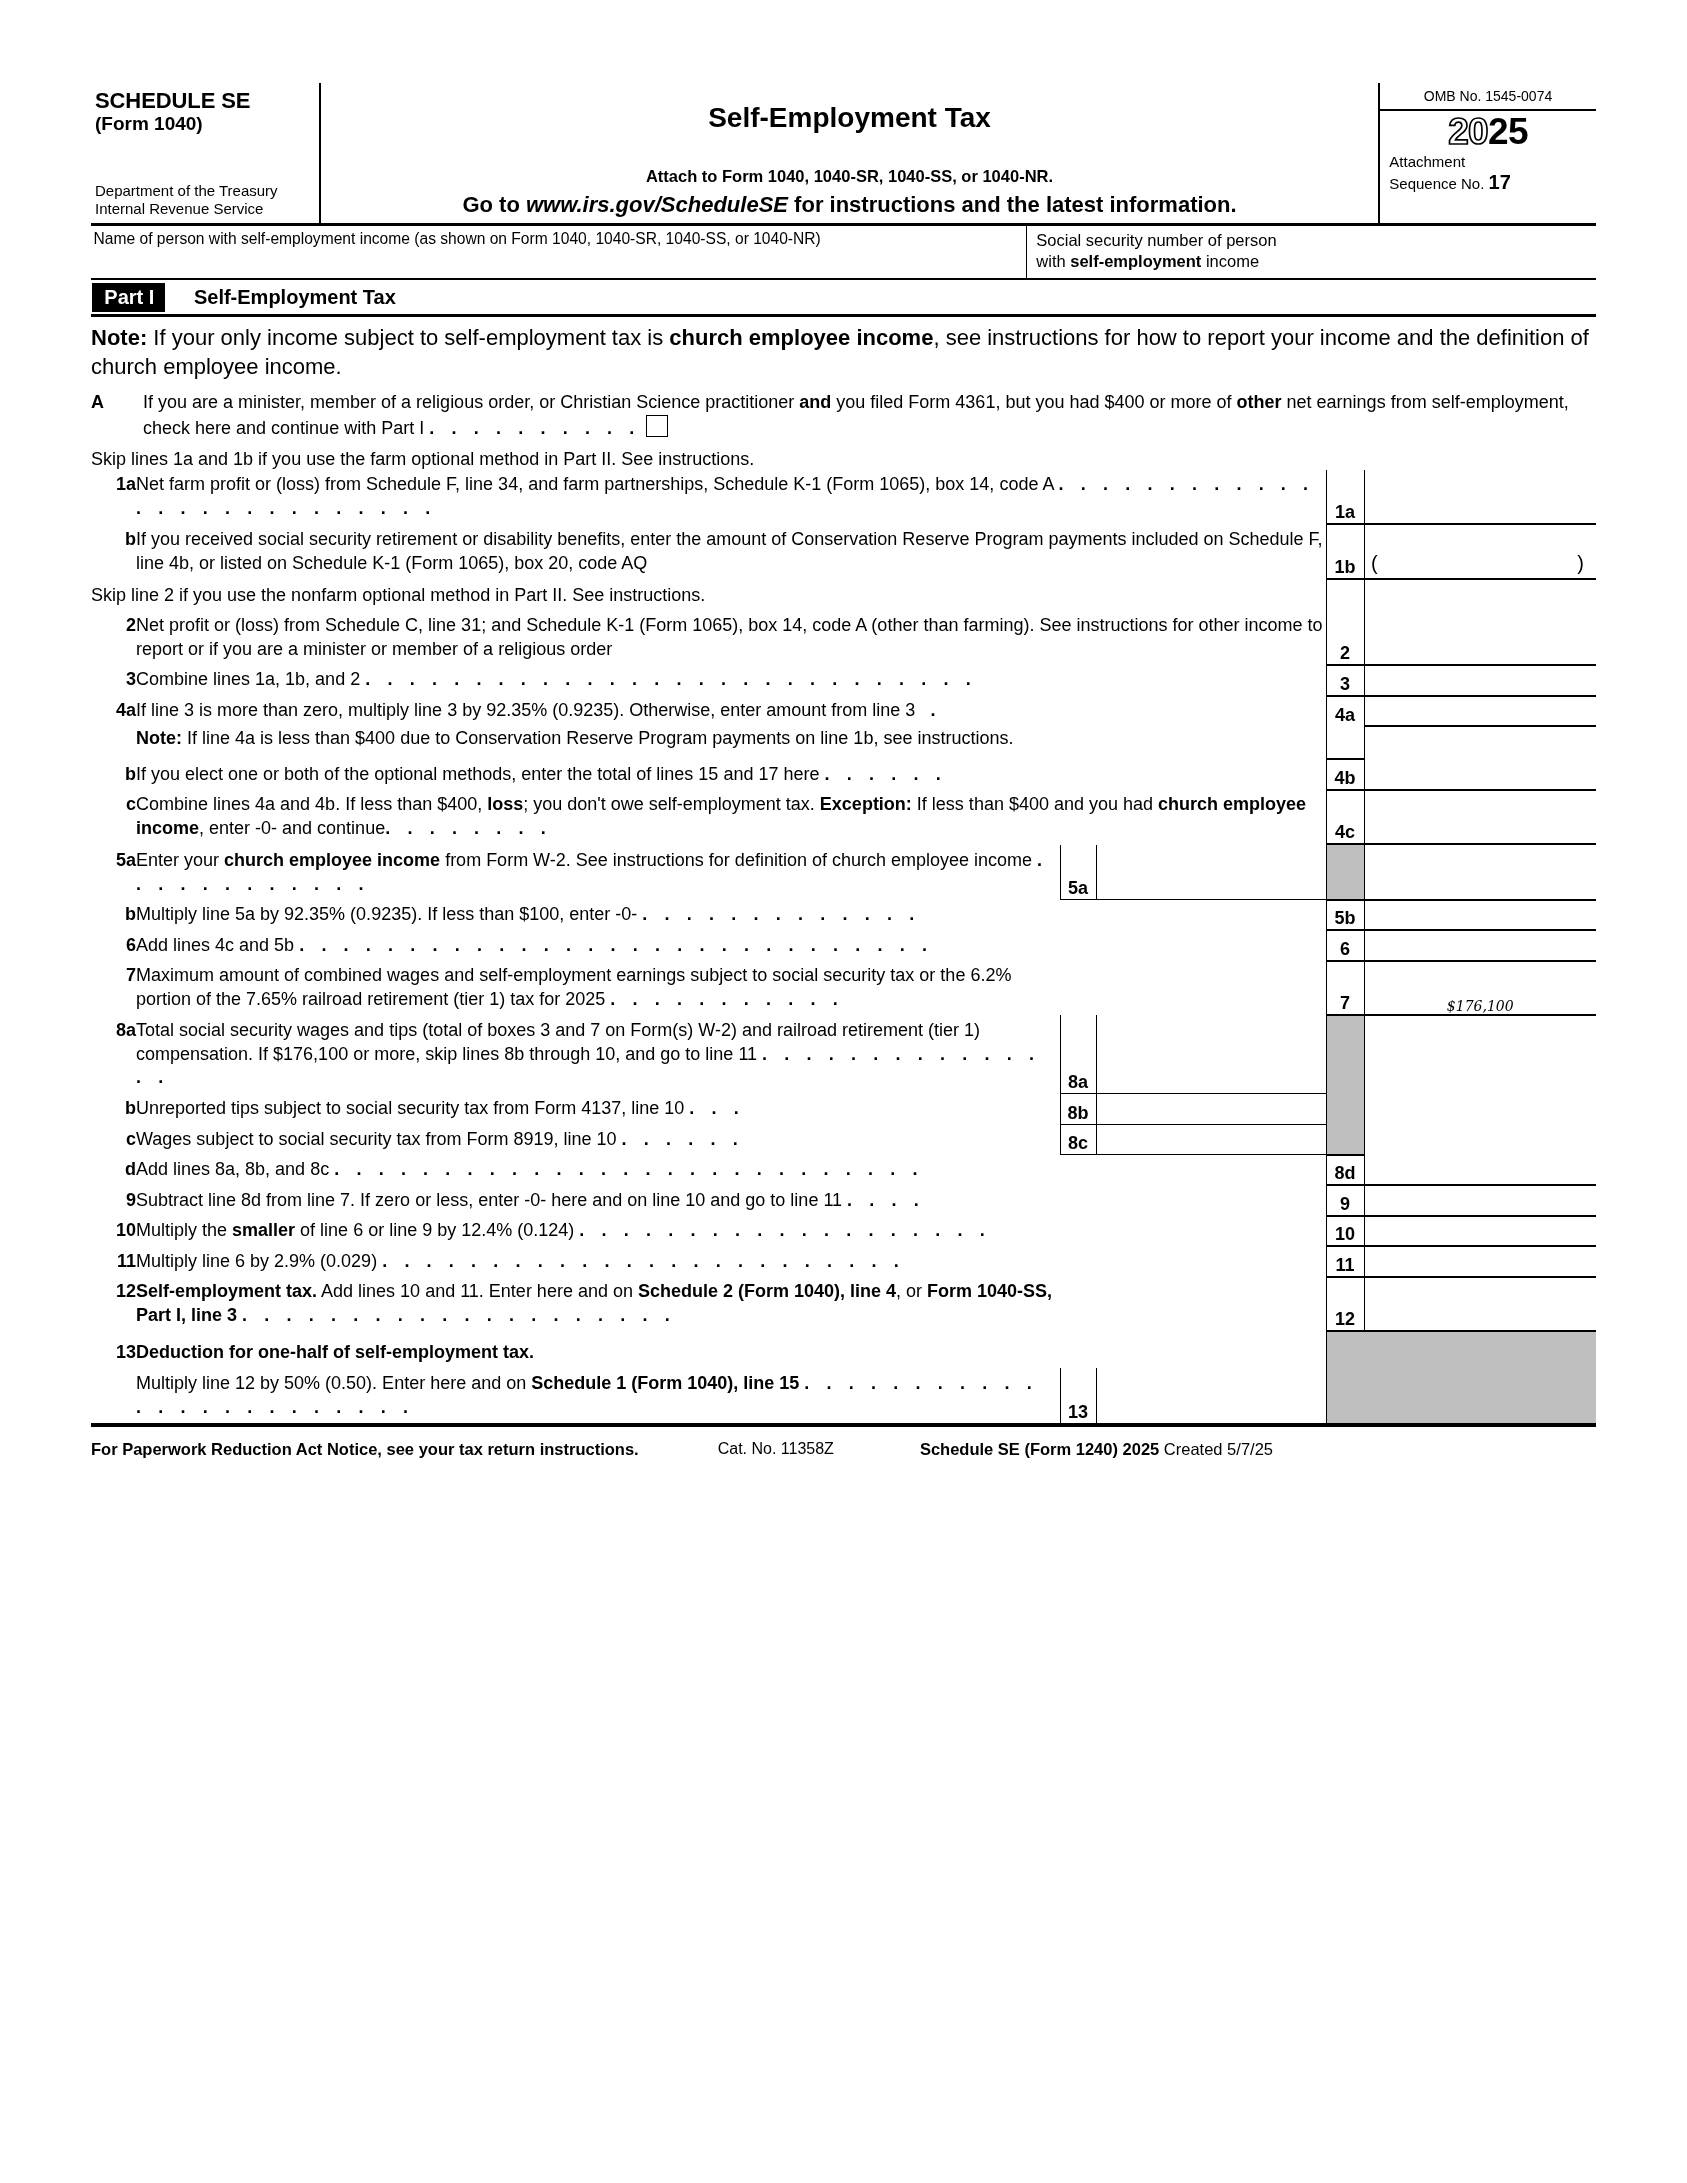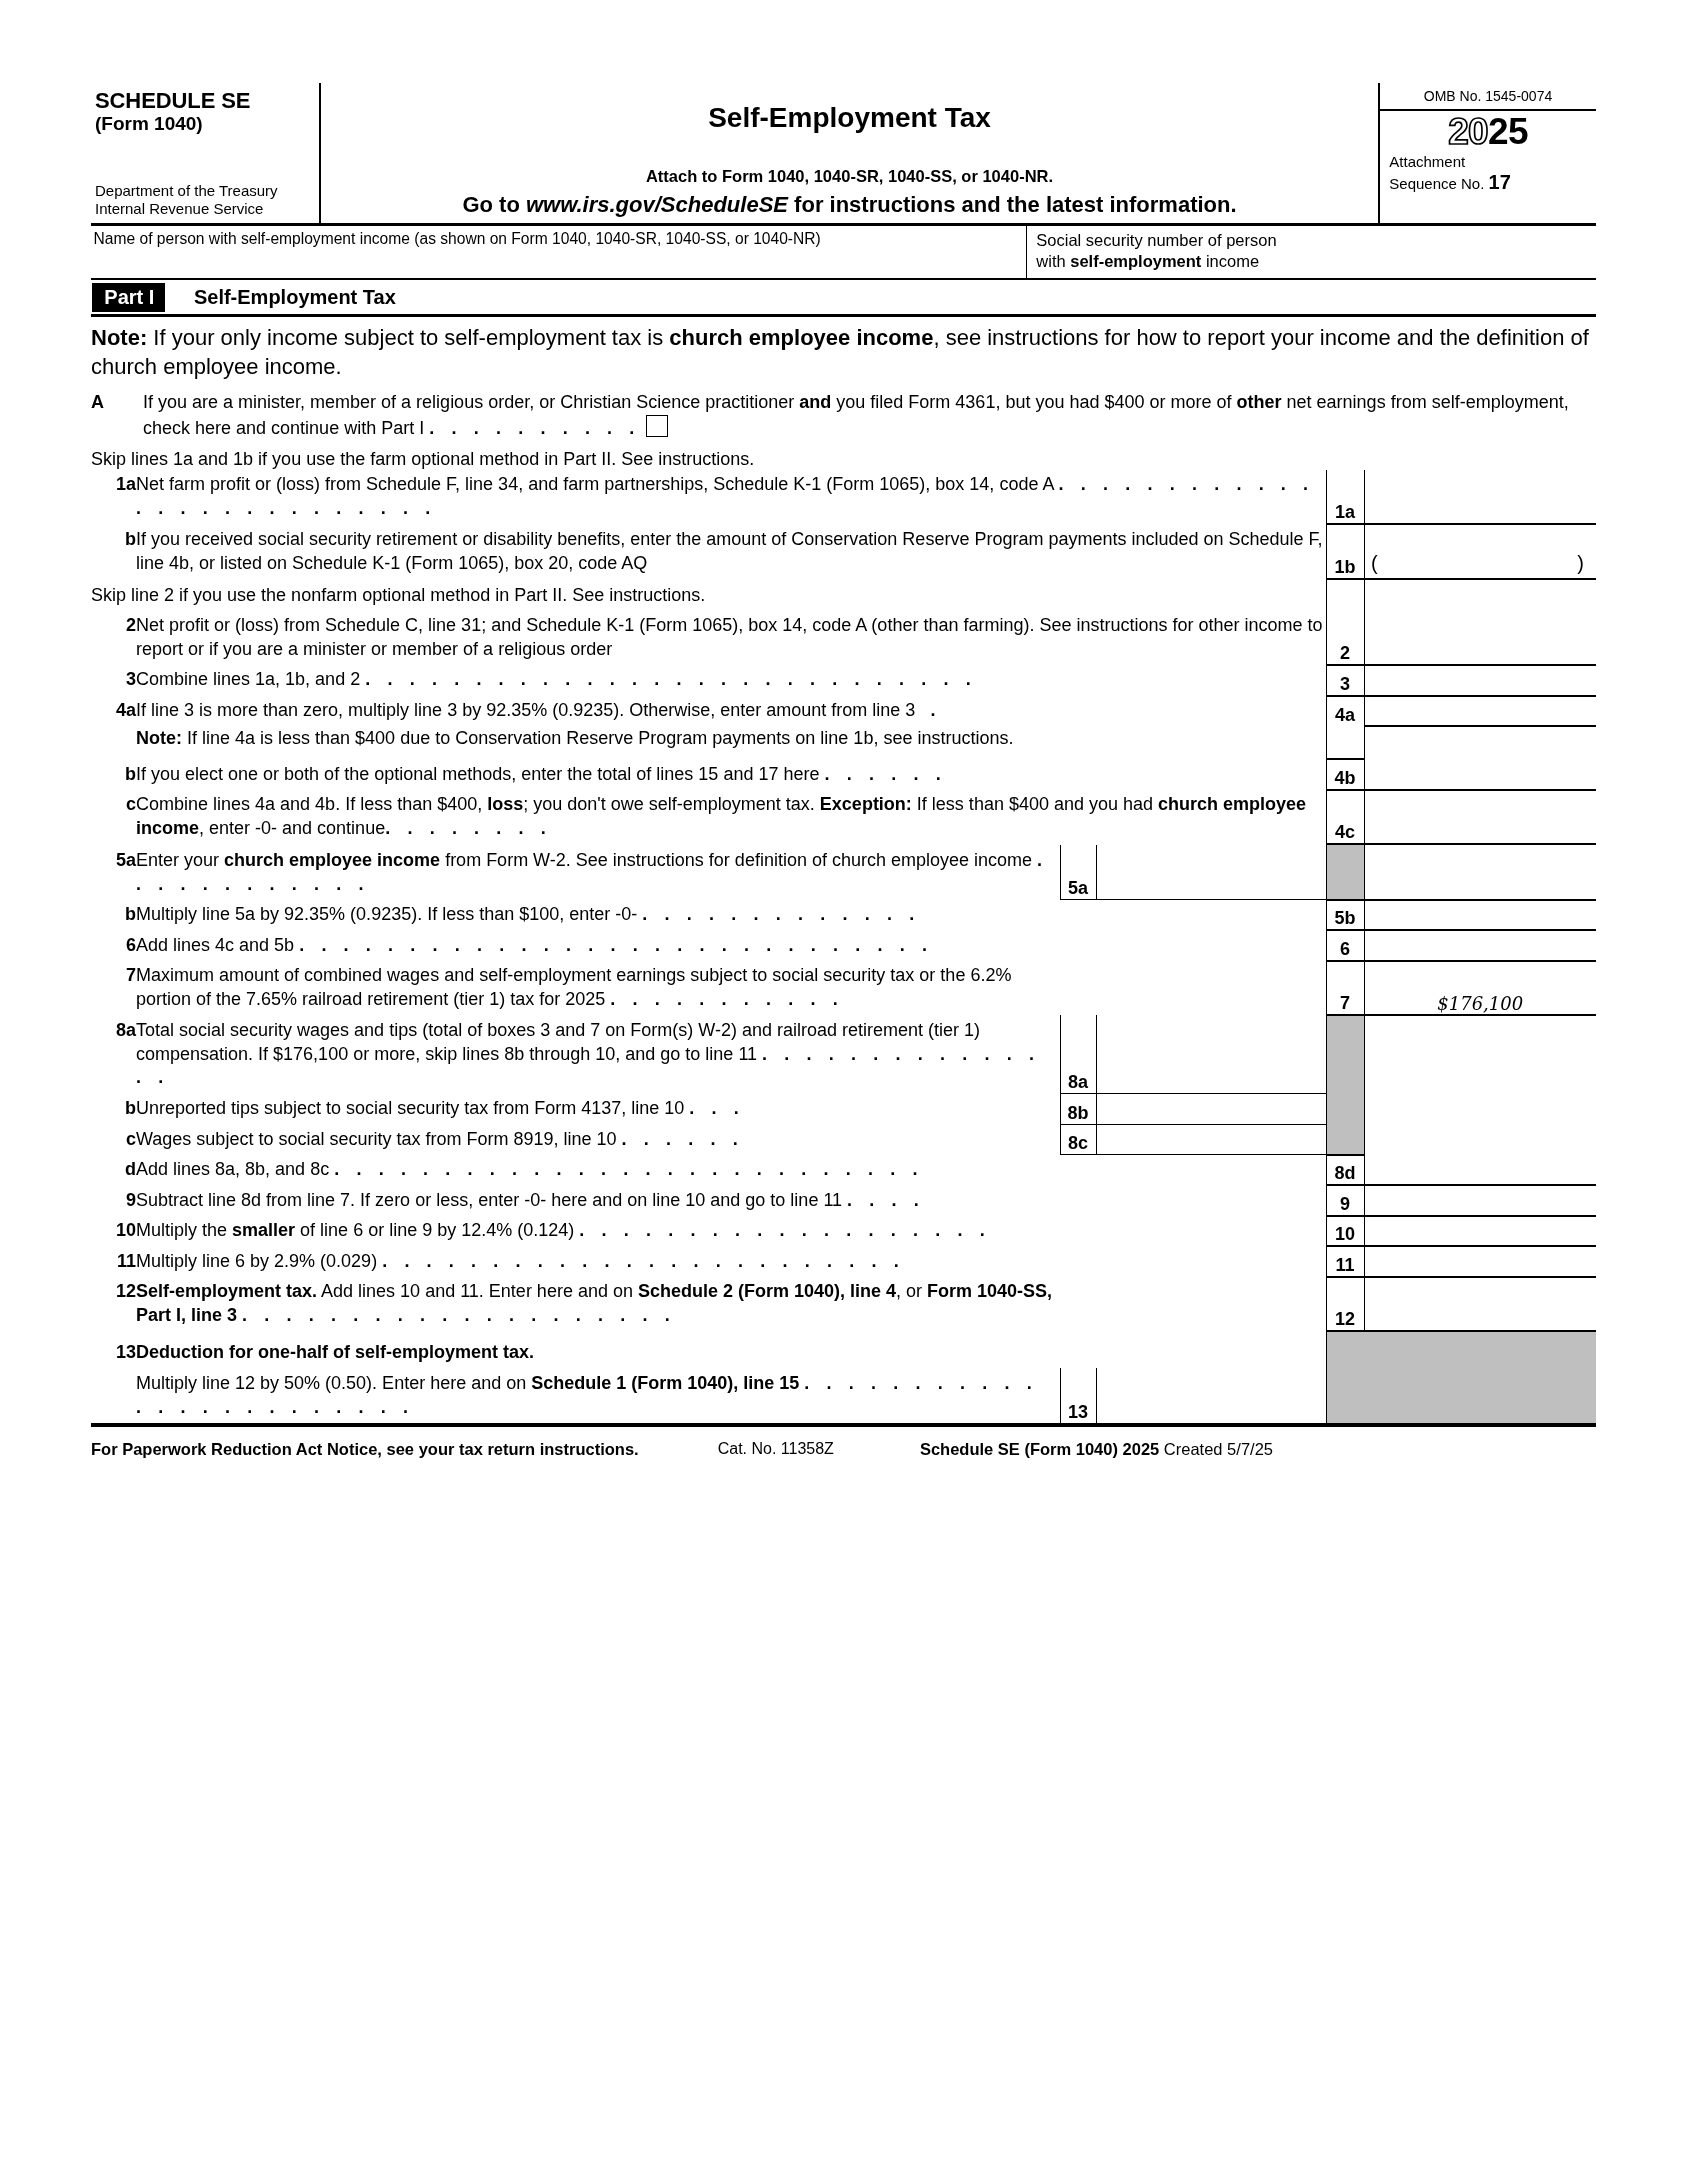--- a/index.html
+++ b/index.html
@@ -54,21 +54,21 @@
   .c-a{width:232px;}
   .desc{padding:3.3px 6.6px 3.3px 0;line-height:1.33;}
   .rownum{font-weight:bold;width:45px;text-align:right;padding-right:10.6px;vertical-align:bottom;}
   .numcell{font-weight:bold;text-align:center;font-size:18px;padding-bottom:3.3px;}
   .bl{border-left:1.3px solid #000;}
   .bb{border-bottom:2px solid #000;}
   .bb1{border-bottom:1.3px solid #000;}
   .shade{background:#bfbfbf;}
   .paren{display:flex;justify-content:space-between;font-size:20px;padding:0 12px 2.6px 6.6px;}
   .dots{letter-spacing:0.34em;font-weight:bold;}
-  .val{font-family:"DejaVu Serif",serif;font-style:italic;font-size:18px;text-align:center;padding-bottom:4px;font-weight:300;}
+  .val{font-family:"DejaVu Serif",serif;font-style:italic;font-size:14px;text-align:center;padding-bottom:4px;font-weight:300;}
 
   
   .botline{border-top:4px solid #000;}
   .footer{display:flex;align-items:flex-start;font-size:16.5px;padding-top:13px;}
   .f1{font-weight:bold;}
   .f2{margin-left:79px;font-size:16px;}
   .f3{margin-left:86px;}
   .f3 b{font-weight:bold;}
 </style>
 </head>
@@ -522,18 +522,18 @@
         <td class="bl shade"></td>
         <td class="shade"></td>
       </tr>
     </tbody>
   </table>
 
   <div class="botline"></div>
   <div class="footer">
     <div class="f1">For Paperwork Reduction Act Notice, see your tax return instructions.</div>
     <div class="f2">Cat. No. 11358Z</div>
-    <div class="f3"><b>Schedule SE (Form 1040) 2025</b><span> Created 5/7/25</span></div>
+    <div class="f3"><b>Schedule SE (Form 1240) 2025</b><span> Created 5/7/25</span></div>
   </div>
 
 </div>
 </div>
 
 
 </body></html>

